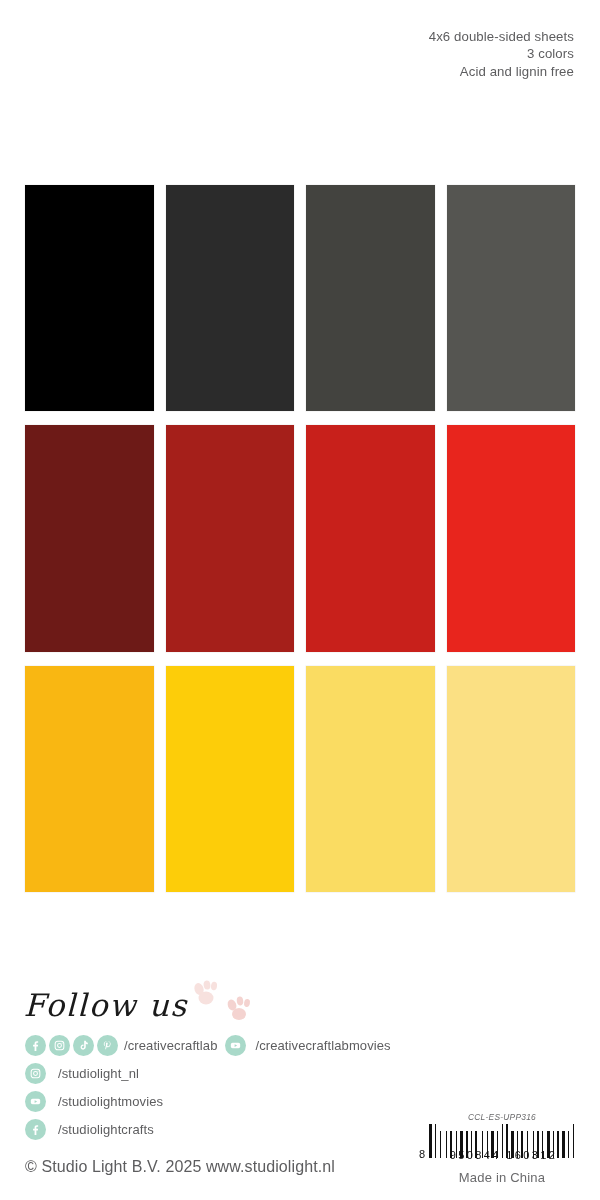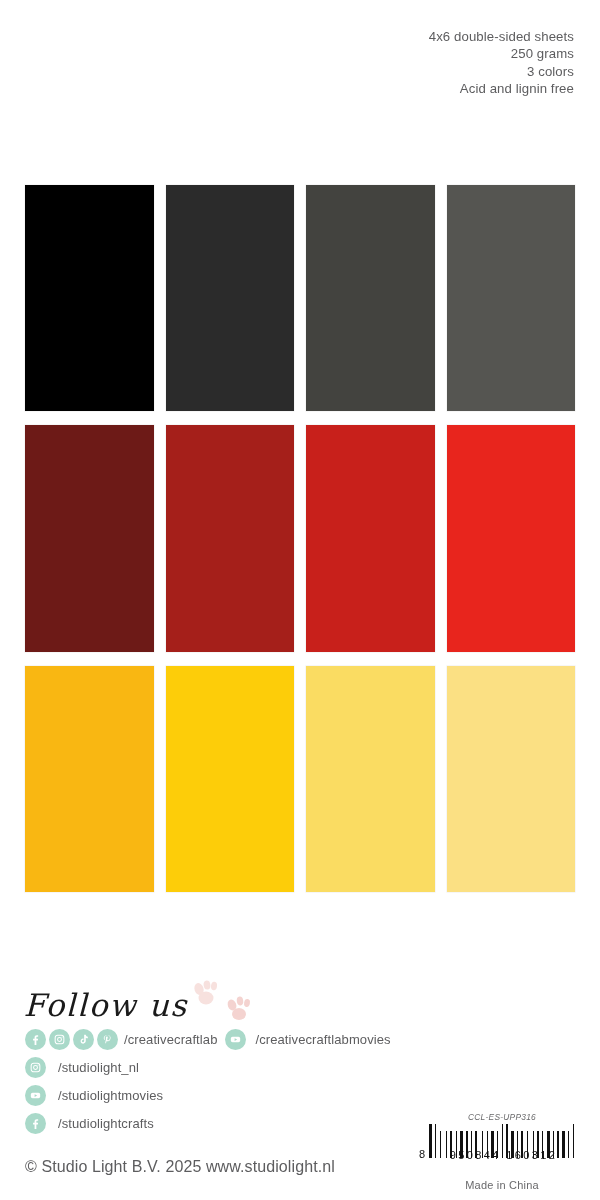--- a/index.html
+++ b/index.html
@@ -71,21 +71,21 @@
 
   .paws {
     position: absolute;
     left: 160px;
     top: -6px;
     width: 80px;
     height: 56px;
     pointer-events: none;
   }
 
-  .social-rows { }
+  .social-rows { margin-top: 6px; }
 
   .social-row {
     display: flex;
     align-items: center;
     height: 28px;
     margin-bottom: 0px;
   }
   .social-row.first { gap: 0; }
 
   .icon-circle {
@@ -163,33 +163,32 @@
   .ean-digits {
     font-size: 11px;
     color: #111;
     letter-spacing: 2.4px;
     text-align: center;
     margin-top: -9px;
     position: relative;
     background: transparent;
   }
   .made-in {
-    font-size: 11px;
+    font-size: 13px;
     color: #6a6a6c;
     letter-spacing: 0.2px;
-    margin-top: 18px;
+    margin-top: 9px;
     text-align: center;
   }
 </style>
 </head>
 <body>
 
 <div class="spec-block">
   <span class="spec-line">4x6 double-sided sheets</span>
-  <span class="spec-line">250 grams</span>
   <span class="spec-line">3 colors</span>
   <span class="spec-line">Acid and lignin free</span>
 </div>
 
 <div class="swatch-grid" id="swatch-grid">
     <div class="swatch" style="background: rgb(0, 0, 0);"></div>
     <div class="swatch" style="background: rgb(43, 43, 43);"></div>
     <div class="swatch" style="background: rgb(67, 67, 63);"></div>
     <div class="swatch" style="background: rgb(85, 85, 81);"></div>
     <div class="swatch" style="background: rgb(109, 26, 23);"></div>

